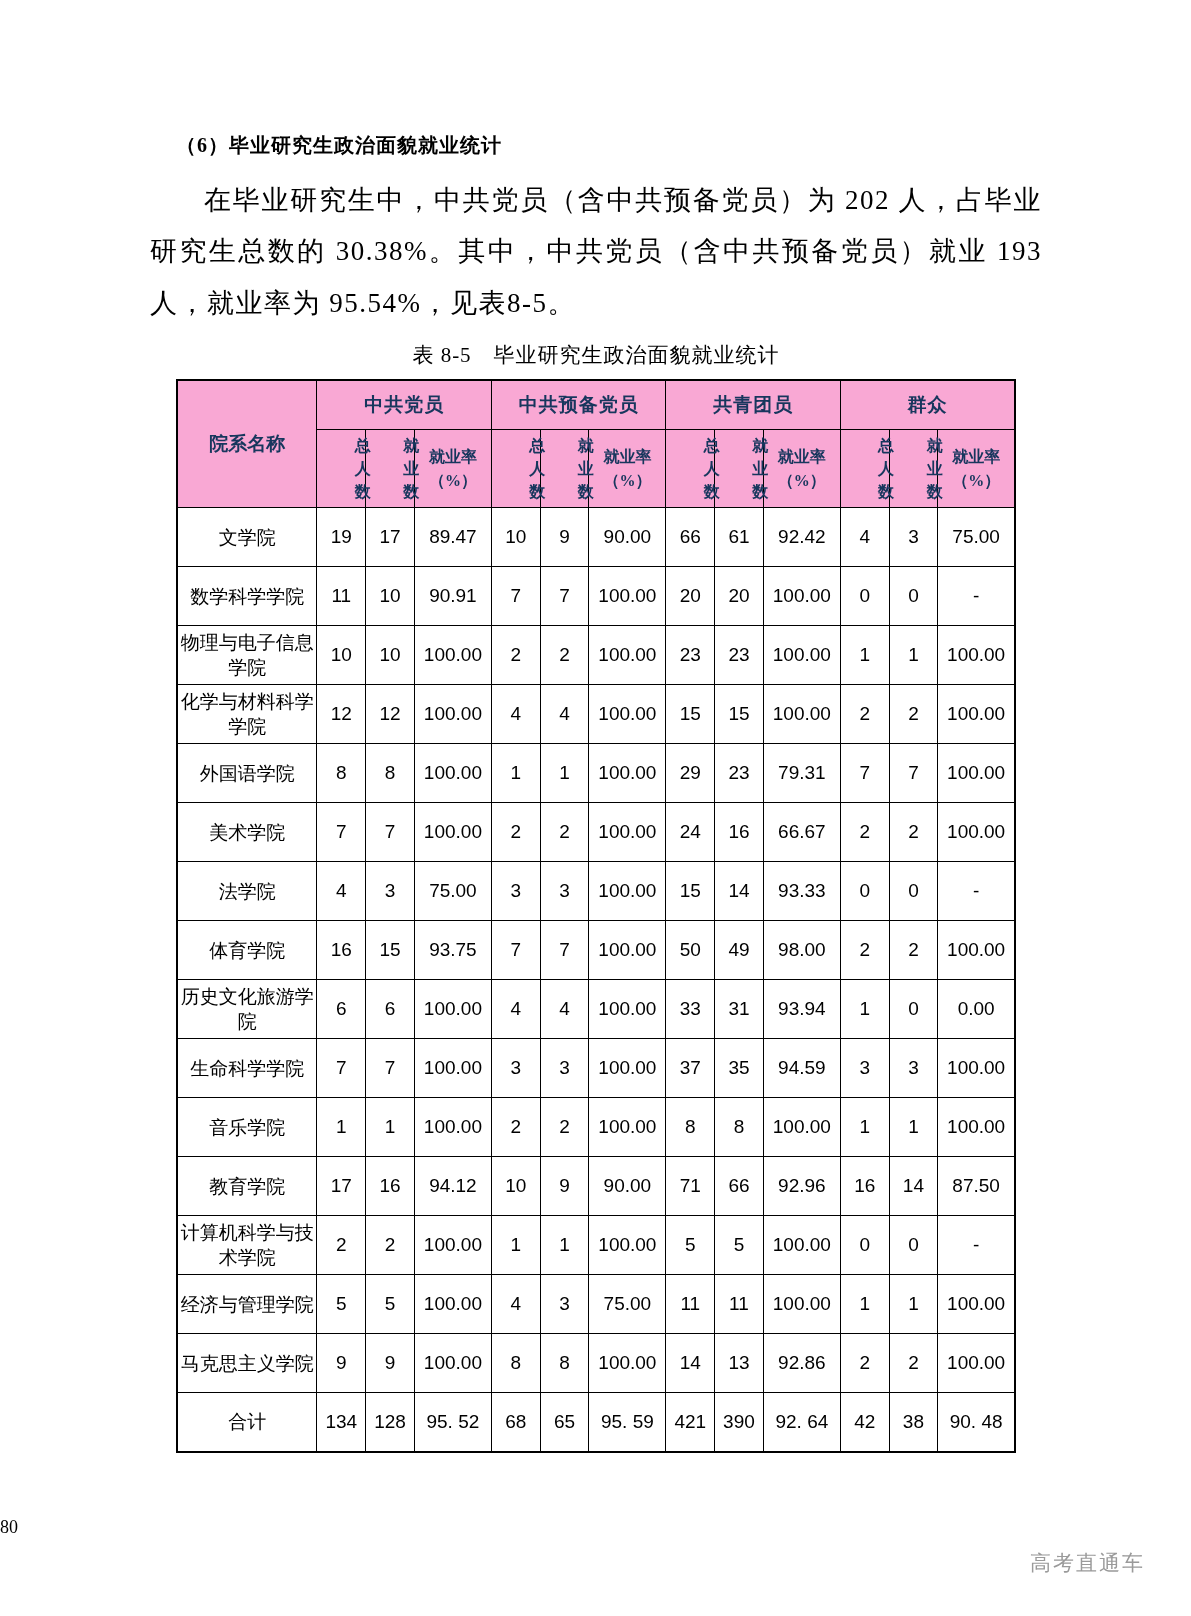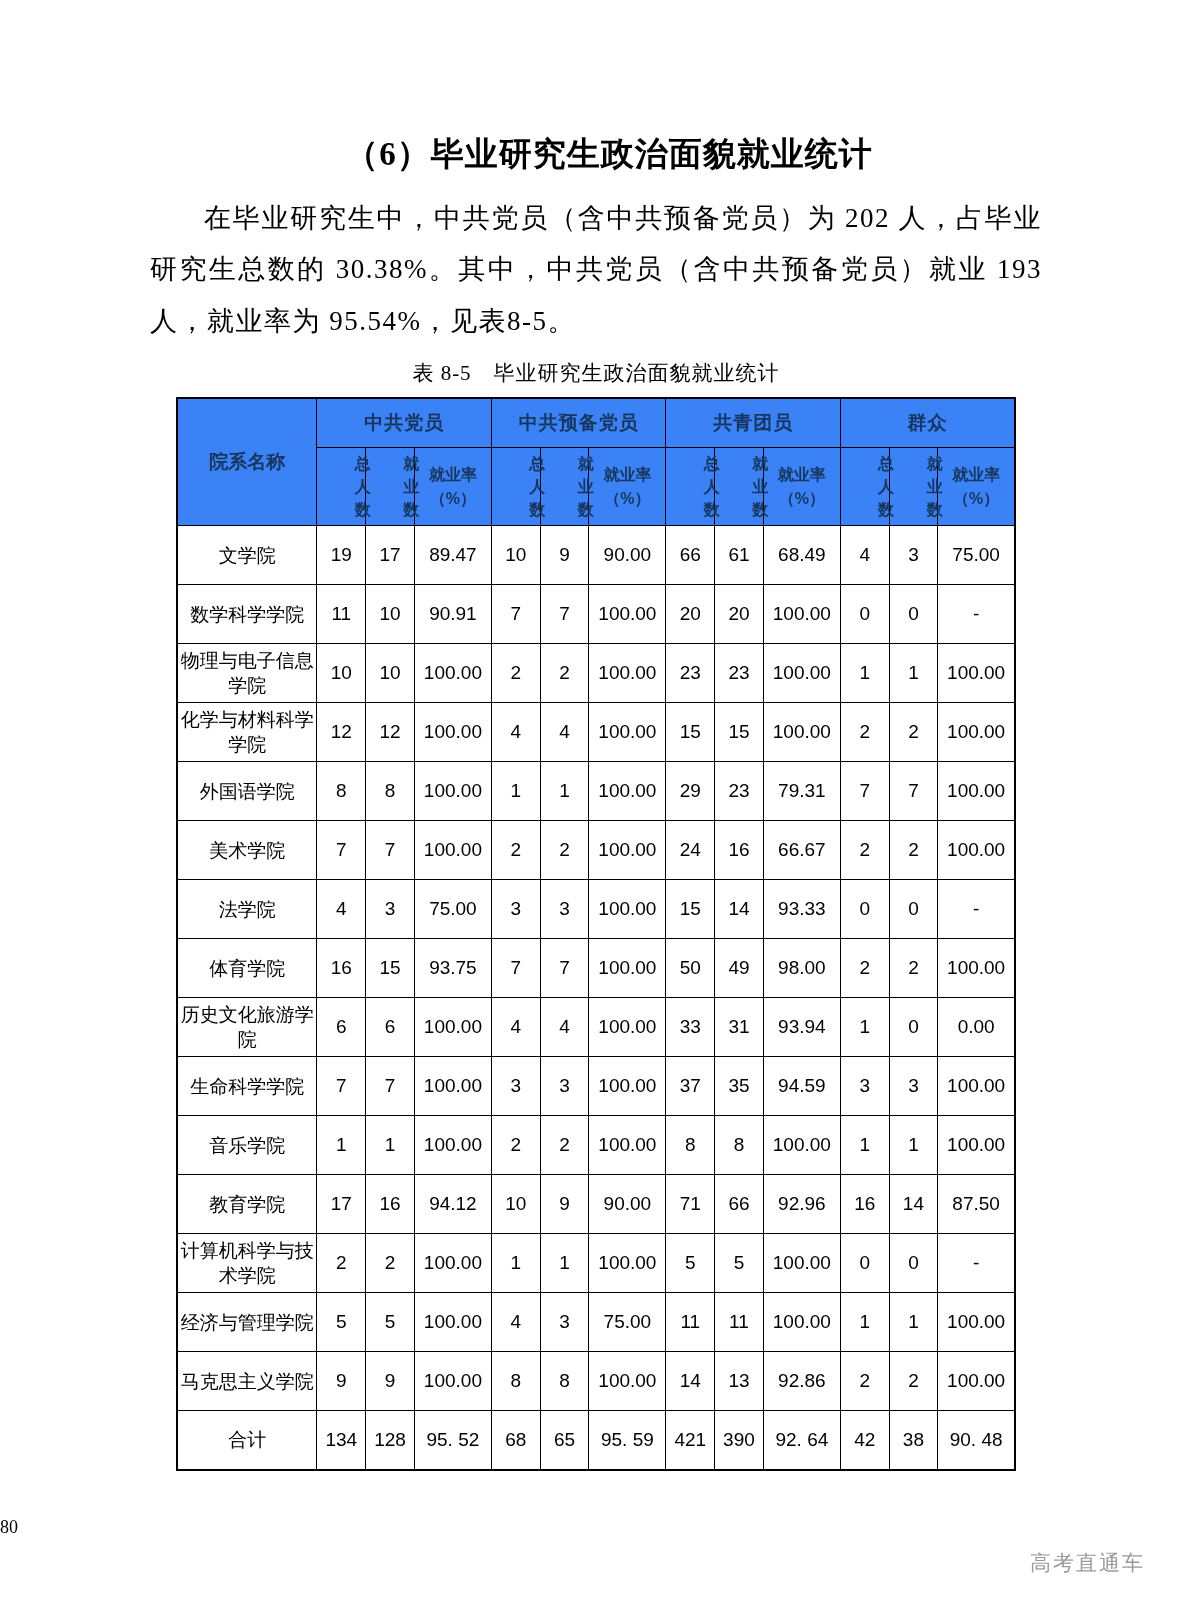--- a/index.html
+++ b/index.html
@@ -7,25 +7,24 @@
   body {
     width:1191px; height:1616px;
     position:relative;
     font-family:"Liberation Serif", serif;
     color:#000;
     overflow:hidden;
   }
   .content { position:absolute; left:150px; top:132px; width:892px; }
 
   .heading {
-    font-size:33px; font-weight:bold; color:#000;
+    font-size:20px; font-weight:bold; color:#000;
     margin-left:26px;
     font-family:"Liberation Serif", serif;
     letter-spacing:1px;
-    text-align:center;
   }
   .paragraph {
     margin-top:16px;
     font-size:27px;
     line-height:1.9;
     text-indent:2em;
     text-align:justify;
     text-justify:inter-ideograph;
     letter-spacing:1.5px;
   }
@@ -43,39 +42,40 @@
     table-layout:fixed;
     border:2px solid #000;
     font-family:"Liberation Sans", sans-serif;
   }
   table.stats th, table.stats td {
     border:1px solid #000;
     text-align:center;
     vertical-align:middle;
   }
   .hdr {
-    background:#3b82f6;
+    background:#f9a8d4;
     color:#17365d;
     font-weight:bold;
   }
   .name-hdr  { font-size:19px;margin-top:22px; }
   .group-hdr { font-size:19px; height:50px; letter-spacing:1px; }
   .sub-hdr   { font-size:16px; height:78px; }
   .vert {
     display:inline-block;
     width:1.15em;
     word-break:break-all;
     line-height:1.45;
     margin-left:36px;
   }
   .rate {
     display:inline-block;
     max-width:3.45em;
     word-break:break-all;
     line-height:1.5;
+    font-family:Liberation Serif, serif;
   }
   table.stats td {
     font-size:19px;
     height:59px;
     padding:2px;
     background:#fff;
   }
   td.name-cell {
     padding:2px 8px;
     line-height:1.35;
@@ -147,21 +147,21 @@
         <tr>
           <td class="name-cell">文学院</td>
           <td>19</td>
           <td>17</td>
           <td>89.47</td>
           <td>10</td>
           <td>9</td>
           <td>90.00</td>
           <td>66</td>
           <td>61</td>
-          <td>68.49</td>
+          <td>92.42</td>
           <td>4</td>
           <td>3</td>
           <td>75.00</td>
         </tr>
         <tr>
           <td class="name-cell">数学科学学院</td>
           <td>11</td>
           <td>10</td>
           <td>90.91</td>
           <td>7</td>

